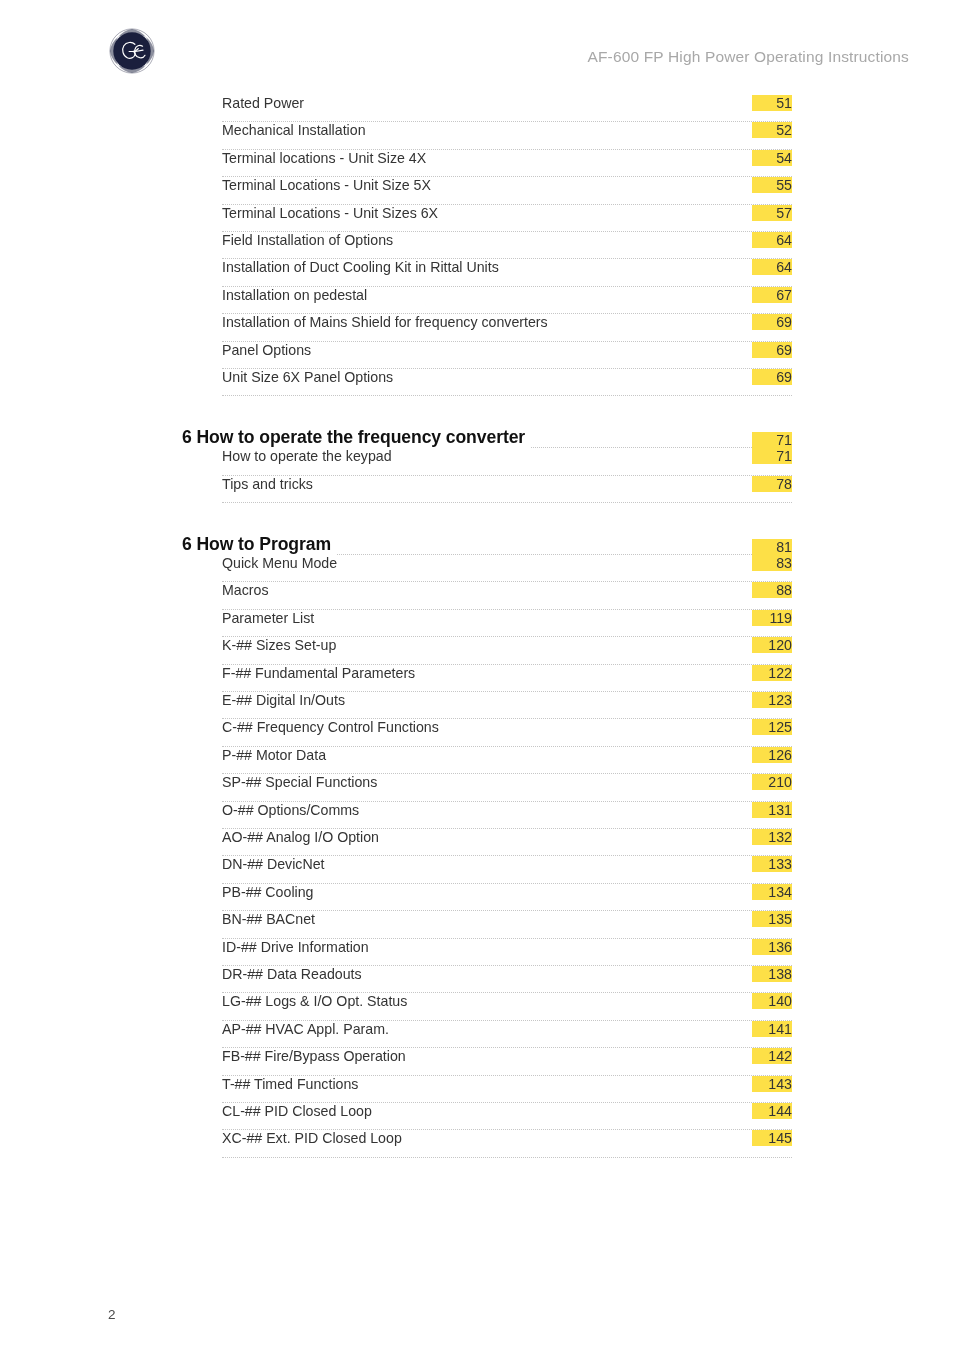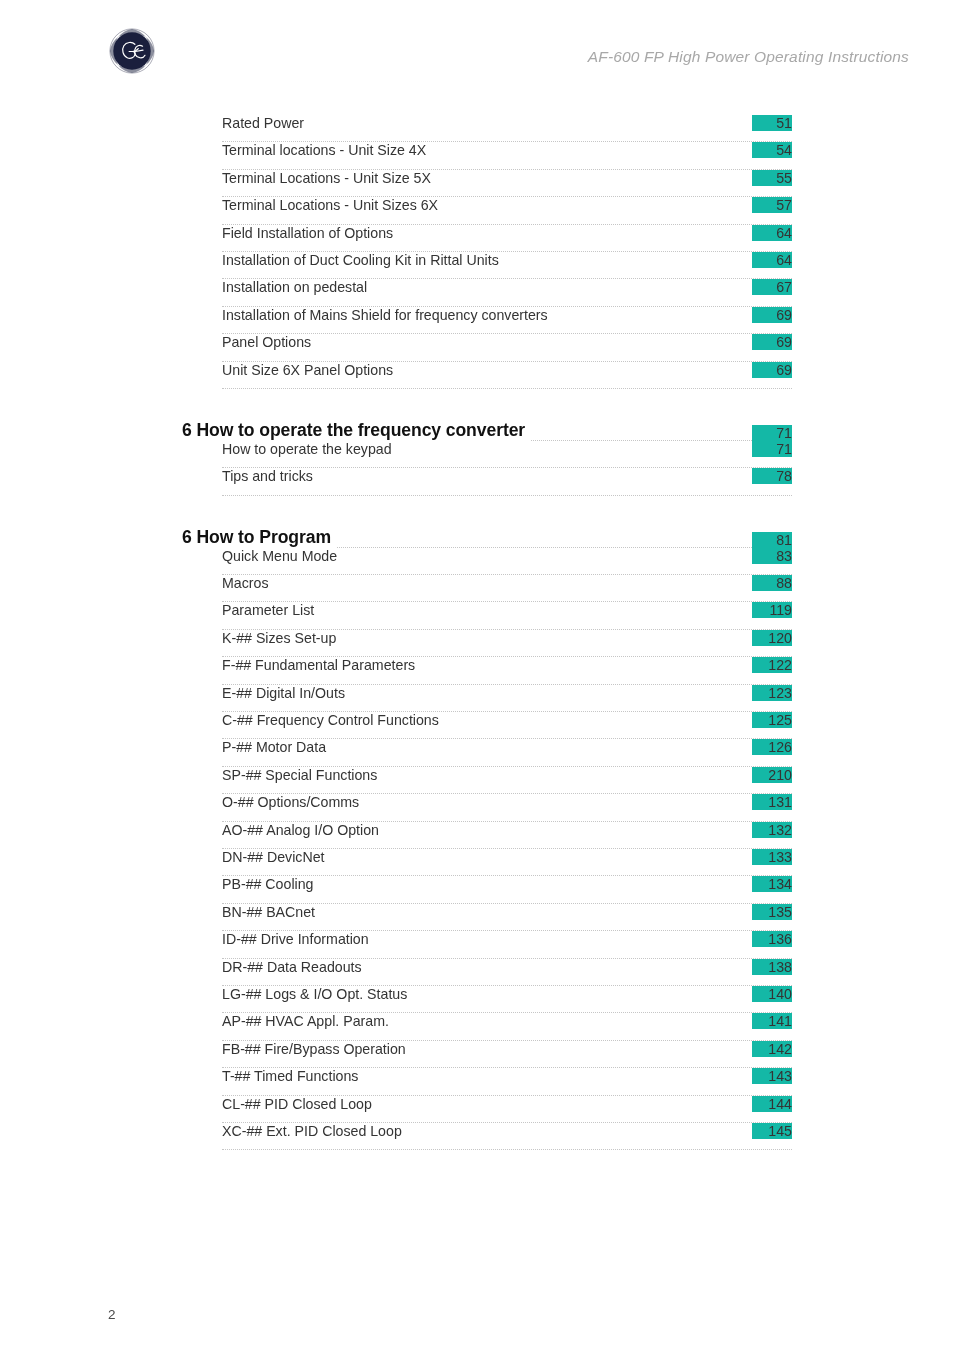--- a/index.html
+++ b/index.html
@@ -16,21 +16,20 @@
     overflow: hidden;
   }
 
   
   #page-header {
     position: absolute;
     top: 0;
     left: 0;
     width: 954px;
     height: 95px;
-    font-style: italic;
   }
   #ge-logo {
     position: absolute;
     left: 108px;
     top: 27px;
     width: 48px;
     height: 48px;
   }
   #header-title {
     position: absolute;
@@ -41,21 +40,20 @@
     letter-spacing: 0.15px;
     white-space: nowrap;
   }
 
   
   #toc {
     position: absolute;
     left: 0;
     top: 95px;
     width: 954px;
-    margin-top: 20px;
   }
   .toc-row {
     position: relative;
     display: flex;
     align-items: baseline;
     box-sizing: border-box;
   }
   .toc-row .label {
     white-space: nowrap;
     background: #ffffff;
@@ -63,21 +61,21 @@
     position: relative;
     z-index: 2;
   }
   .toc-row .leader {
     flex: 1 1 auto;
     position: relative;
     height: 1px;
     min-width: 8px;
   }
   .toc-row .pagenum {
-    background: #14b8a6;
+    background: #fde047;
     padding-left: 6px;
     text-align: right;
     position: relative;
     z-index: 2;
     white-space: nowrap;
   }
   
   .toc-row .rule {
     position: absolute;
     left: 0;
@@ -167,20 +165,26 @@
 </div>
 
 <div id="toc">
     <div class="toc-row entry">
       <span class="label">Rated Power</span>
       <span class="leader"></span>
       <span class="pagenum">51</span>
       <span class="rule"></span>
     </div>
     <div class="toc-row entry">
+      <span class="label">Mechanical Installation</span>
+      <span class="leader"></span>
+      <span class="pagenum">52</span>
+      <span class="rule"></span>
+    </div>
+    <div class="toc-row entry">
       <span class="label">Terminal locations - Unit Size 4X</span>
       <span class="leader"></span>
       <span class="pagenum">54</span>
       <span class="rule"></span>
     </div>
     <div class="toc-row entry">
       <span class="label">Terminal Locations - Unit Size 5X</span>
       <span class="leader"></span>
       <span class="pagenum">55</span>
       <span class="rule"></span>

